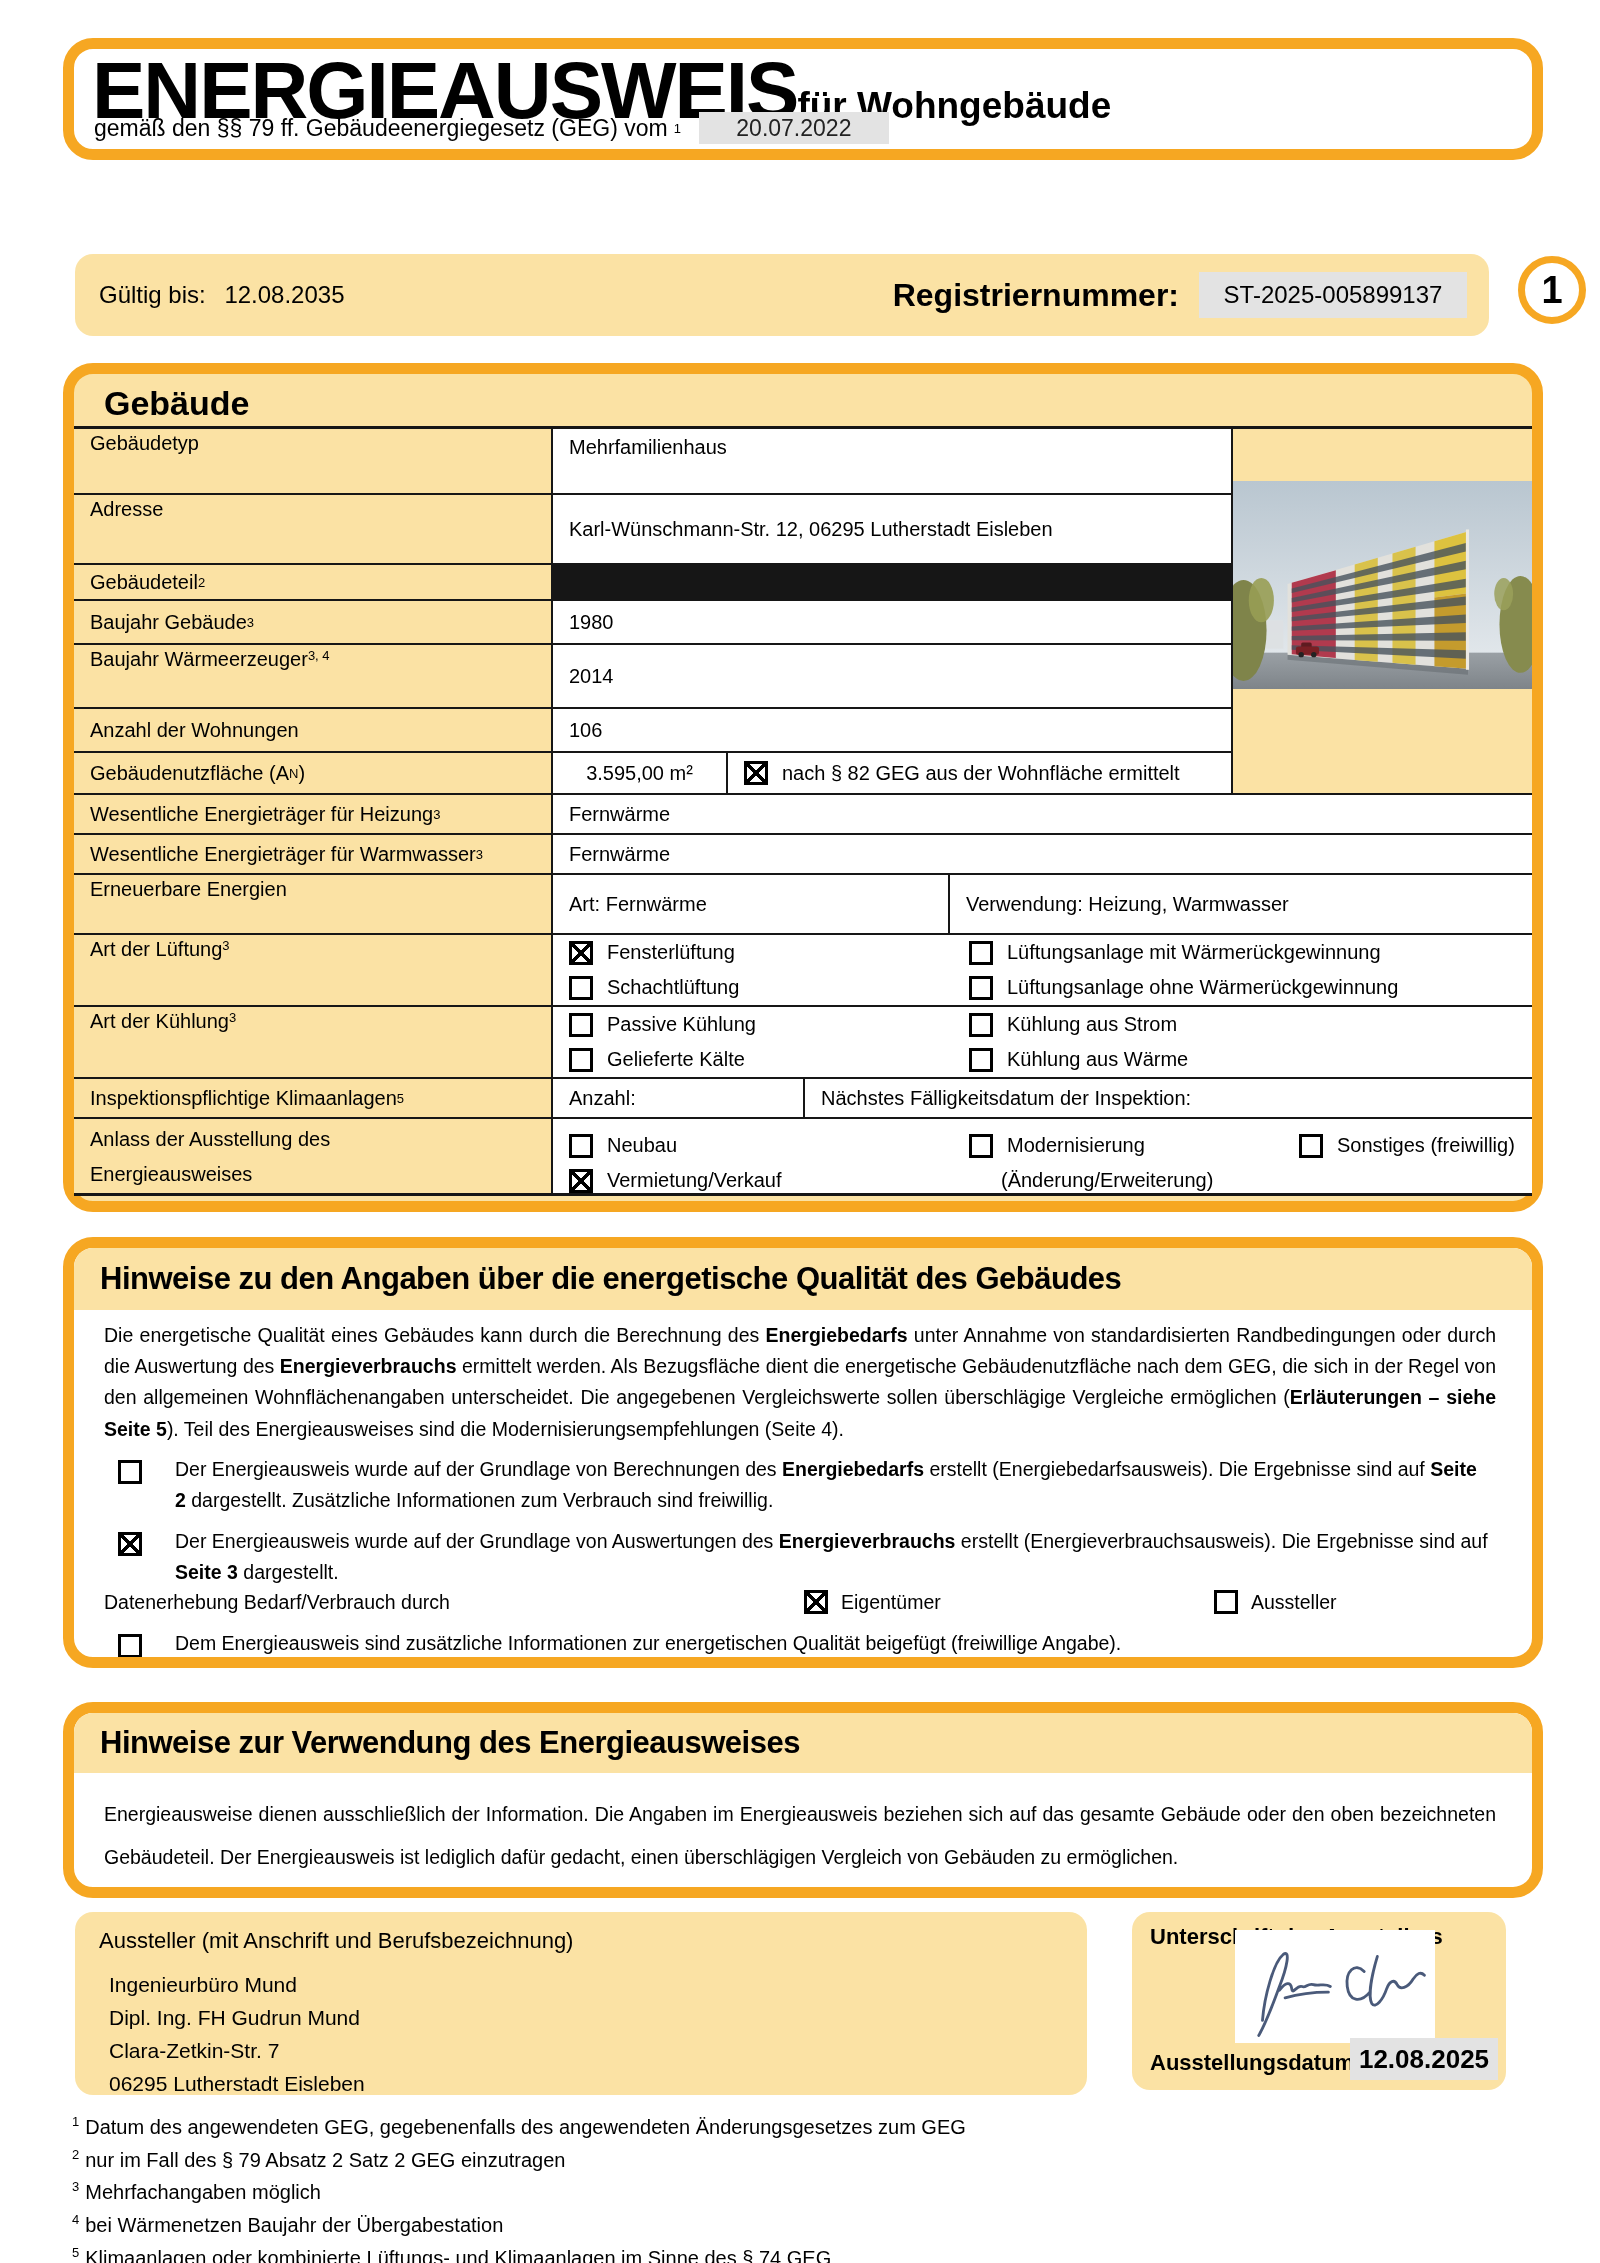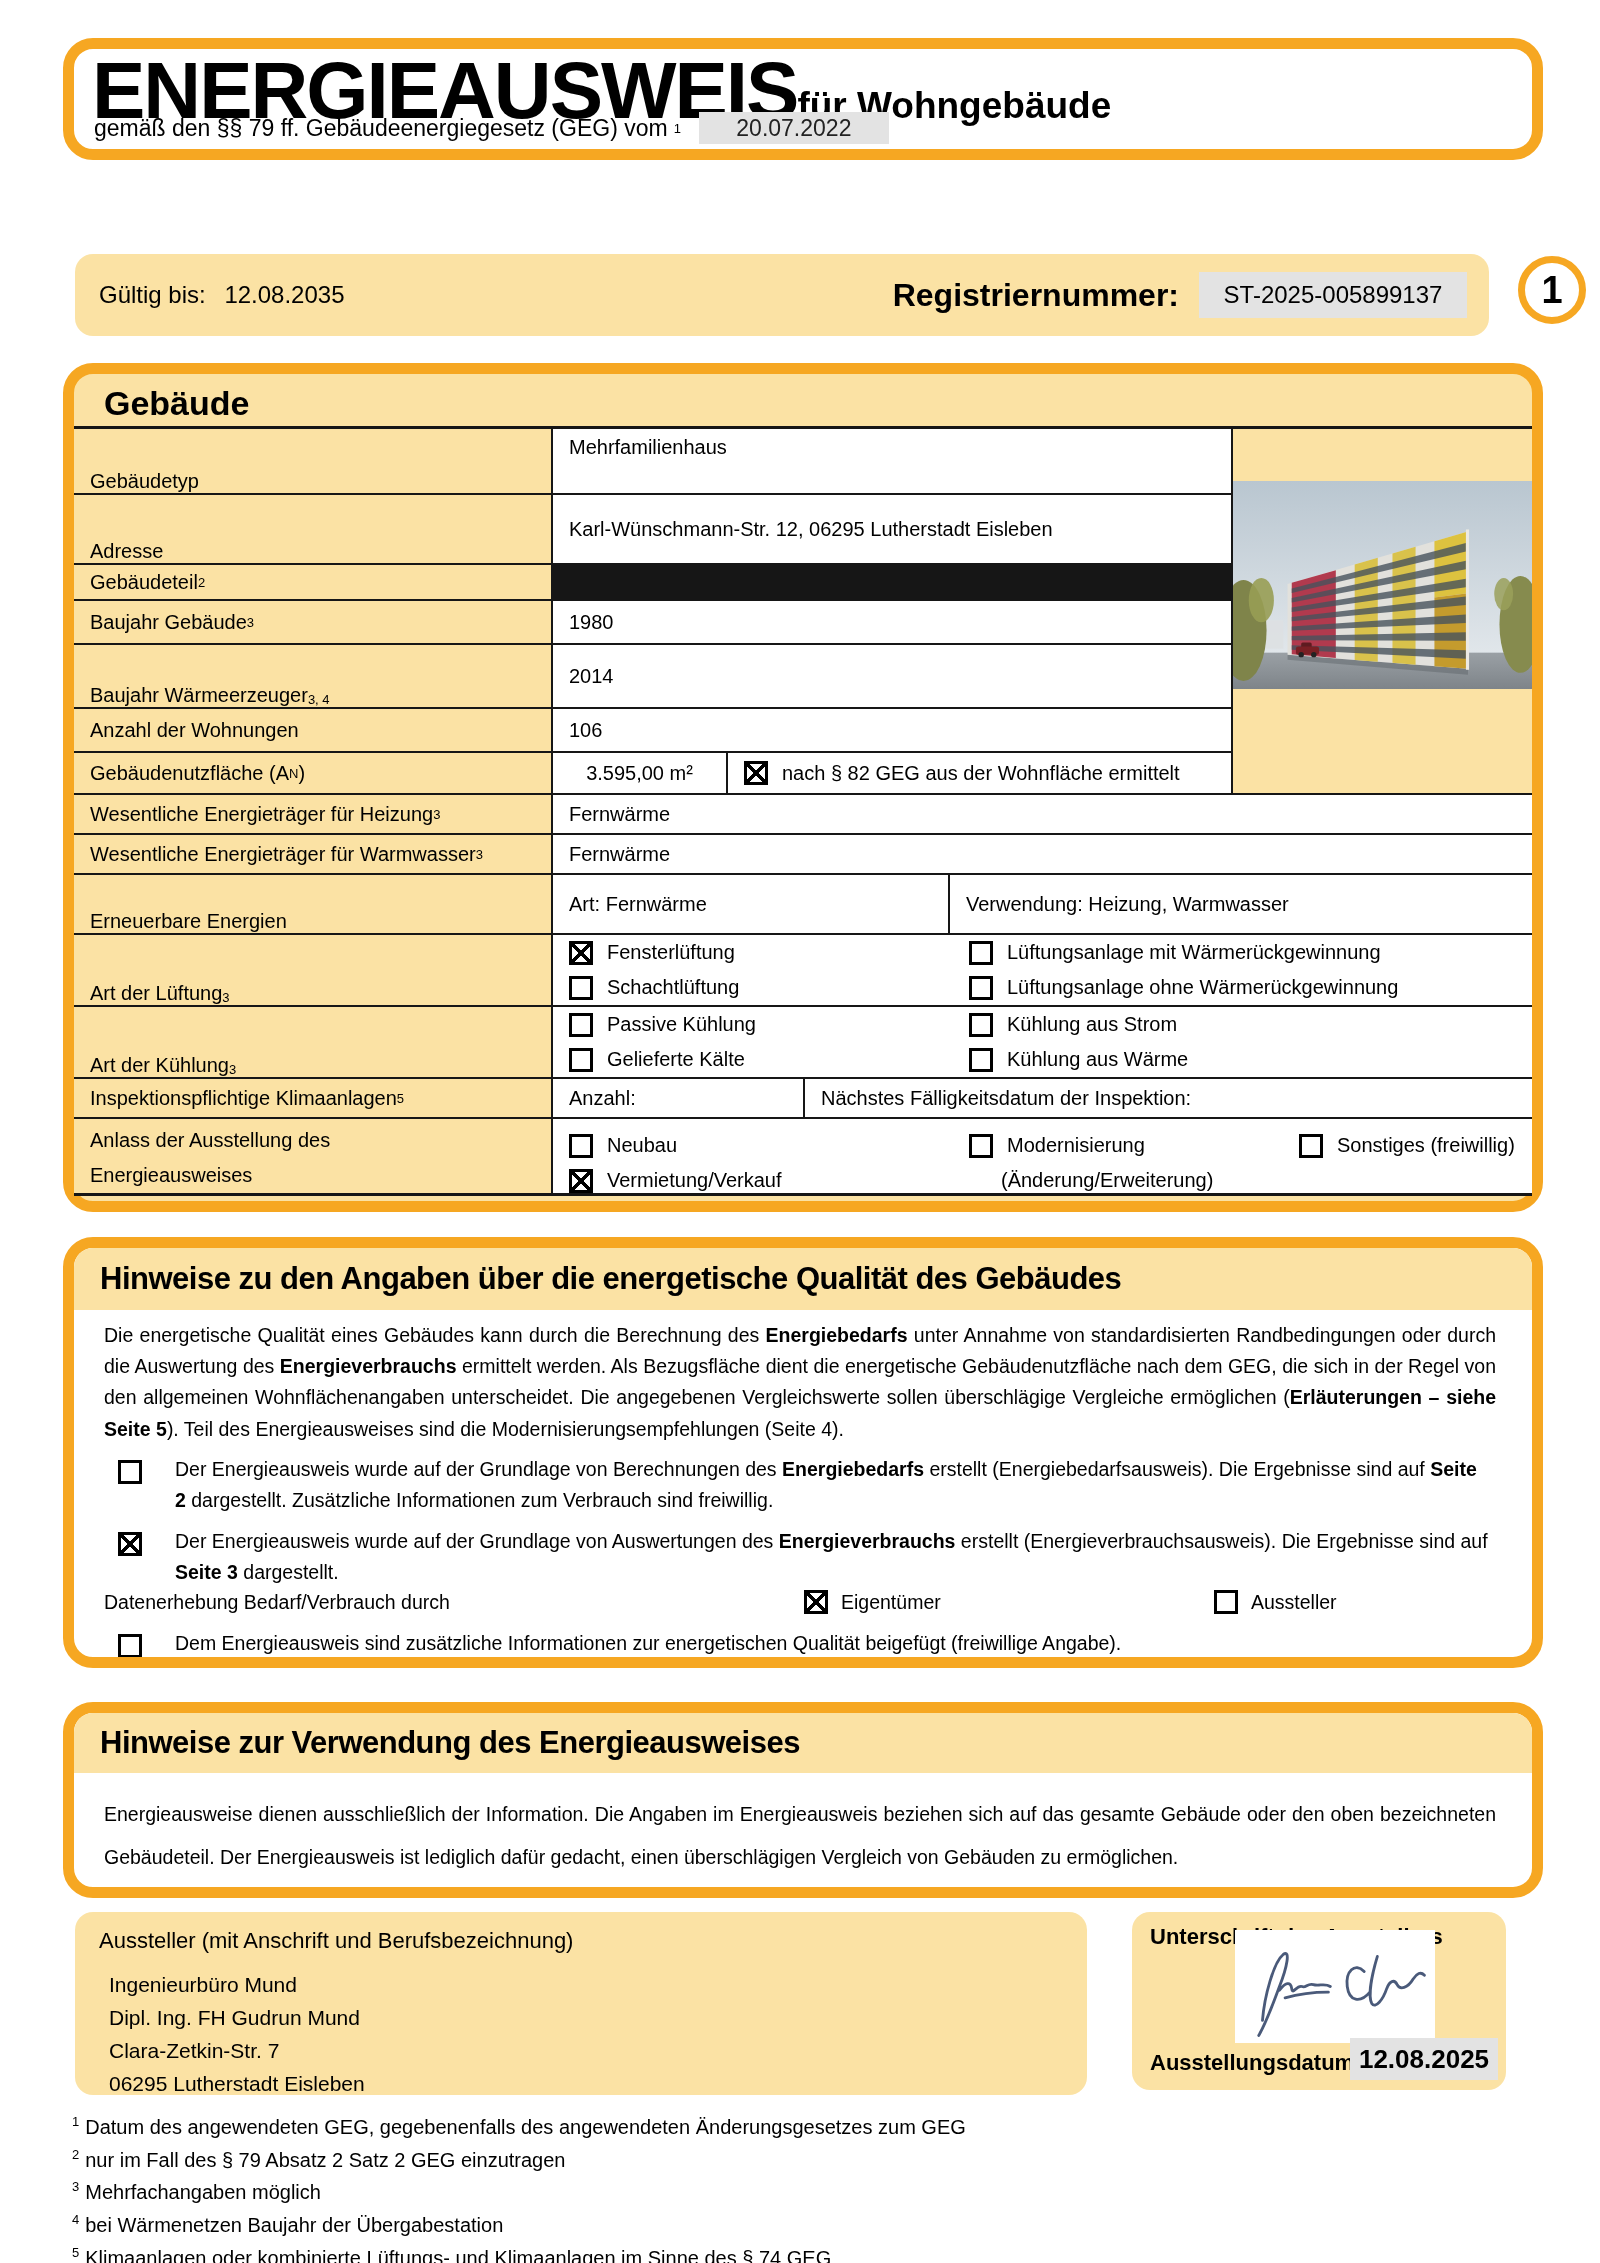--- a/index.html
+++ b/index.html
@@ -38,21 +38,21 @@
          border-radius:50%;background:#fff;box-sizing:border-box;display:flex;align-items:center;
          justify-content:center;font-size:38px;font-weight:bold;}
 
   
   .b-box{left:63px;top:363px;width:1480px;height:849px;background:#FBE2A4;}
   .b-title{font-size:34px;font-weight:bold;padding:10px 0 6px 30px;height:36px;}
   .b-grid{display:grid;grid-template-columns:477px 173px 75px 143px 281px 1fr;
           grid-template-rows:64px 68px 34px 42px 62px 42px 40px 38px 38px 58px 70px 70px 38px 74px;
           gap:2px;background:#161616;border-top:3px solid #161616;border-bottom:3px solid #161616;}
   .cl{background:#FBE2A4;display:flex;align-items:center;padding:0 10px 0 16px;font-size:20px;box-sizing:border-box;}
-  .cl.top{align-items:flex-end;padding-top:3px;}
+  .cl.top{align-items:flex-start;padding-top:3px;}
   .cv{background:#fff;display:flex;align-items:center;padding:0 10px 0 16px;font-size:20px;box-sizing:border-box;}
   .cv.top{align-items:flex-start;padding-top:7px;}
   .cv.ctr{justify-content:center;padding:0;}
   .photo-cell{background:#FBE2A4;display:flex;justify-content:center;align-items:flex-start;padding-top:52px;box-sizing:border-box;}
   .photo-cell svg{display:block;width:100%;height:208px;}
   .opts-2col{display:flex;width:100%;}
   .opt-colA{width:400px;flex:none;}
   .opt{display:flex;align-items:center;gap:14px;height:35px;font-size:20px;}
   .opt-cont{padding-left:32px;height:35px;display:flex;align-items:center;font-size:20px;}
   .anlass-colB{width:330px;flex:none;}

